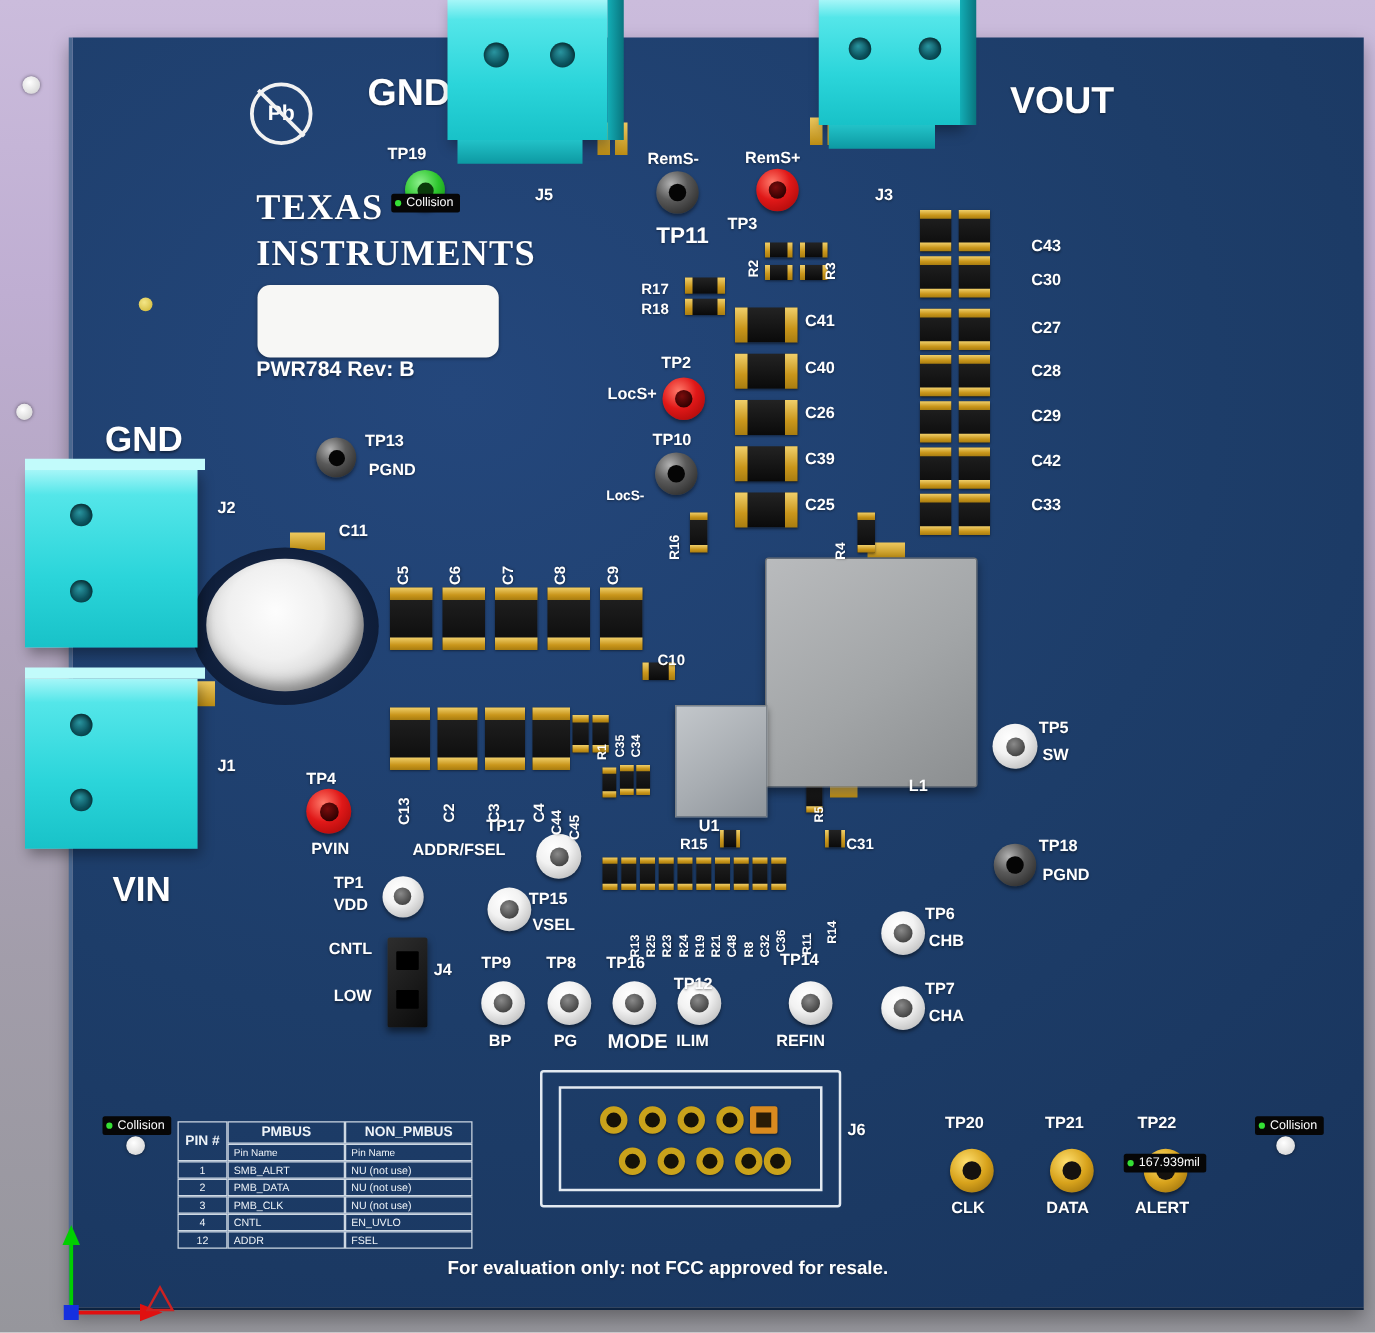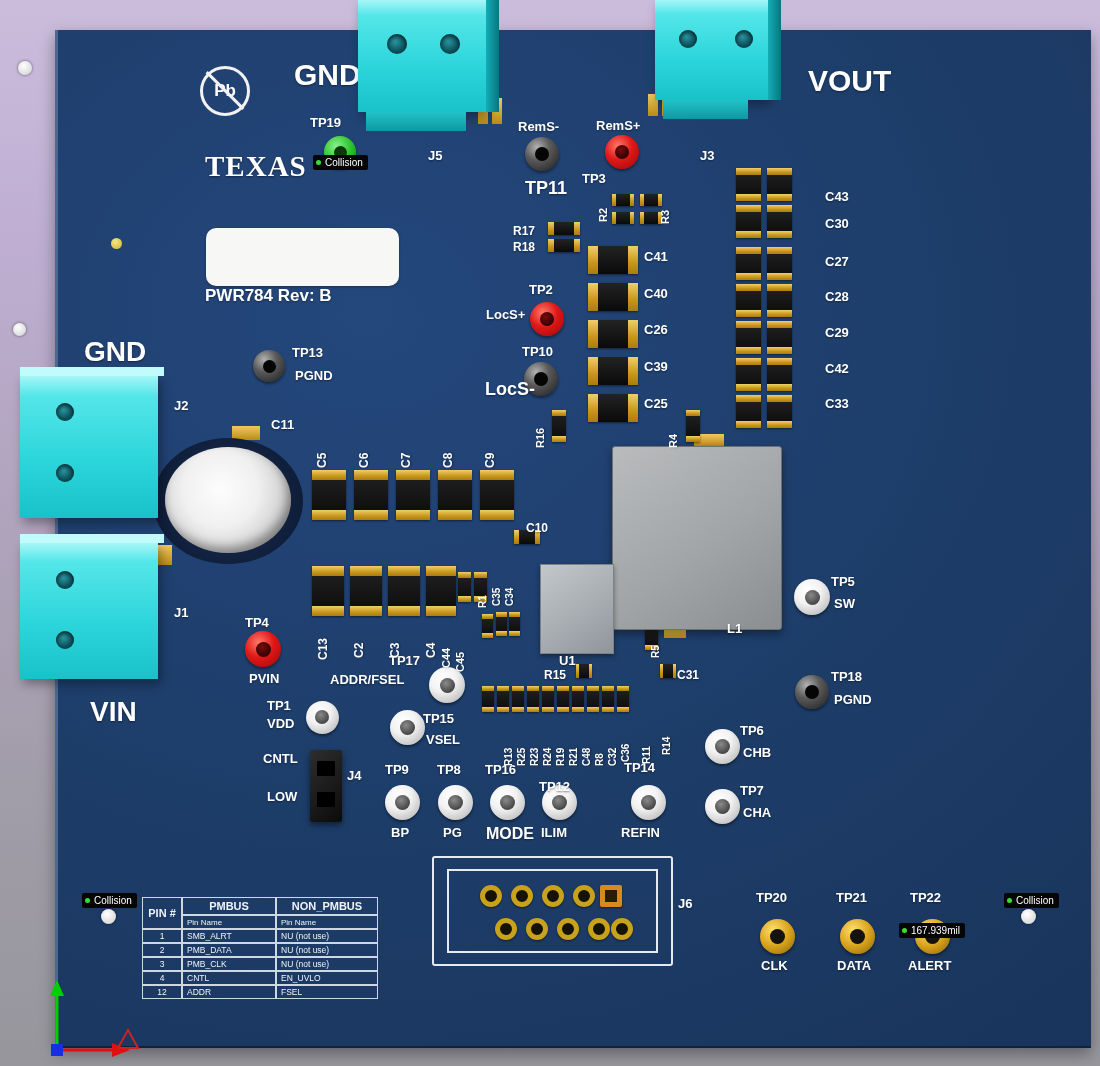--- a/index.html
+++ b/index.html
@@ -136,22 +136,24 @@
   <div class="conn" style="left:20px;top:543px;width:138px;height:136px">
     <div class="topface"></div>
     <div class="chole" style="left:36px;top:28px;width:18px;height:18px"></div>
     <div class="chole" style="left:36px;top:88px;width:18px;height:18px"></div>
   </div>
 
   <div class="pb">
       <span>Pb</span>
     </div>
   <div class="lbl serif texas">Texas</div>
+  <div class="lbl serif instruments">Instruments</div>
   <div class="white-box"></div>
   <div class="rev">PWR784 Rev: B</div>
+  <div class="disclaimer">For evaluation only: not FCC approved for resale.</div>
 
   <div class="pin-table">
       <div class="pt-cell pt-h" style="grid-area: 1 / 1 / 3;">PIN #</div>
       <div class="pt-cell pt-h" style="grid-area: 1 / 2;">PMBUS</div>
       <div class="pt-cell pt-h" style="grid-area: 1 / 3;">NON_PMBUS</div>
       <div class="pt-cell pt-sub left" style="grid-area: 2 / 2;">Pin Name</div>
       <div class="pt-cell pt-sub left" style="grid-area: 2 / 3;">Pin Name</div>
       <div class="pt-cell pt-d" style="grid-area: 3 / 1;">1</div>
       <div class="pt-cell pt-d left" style="grid-area: 3 / 2;">SMB_ALRT</div>
       <div class="pt-cell pt-d left" style="grid-area: 3 / 3;">NU (not use)</div>
@@ -490,21 +492,21 @@
       <div class="lbl" style="left: 825px; top: 255px; font-size: 13px; z-index: 15;">C27</div>
       <div class="lbl" style="left: 529px; top: 283px; font-size: 13px; z-index: 15;">TP2</div>
       <div class="lbl" style="left: 644px; top: 287px; font-size: 13px; z-index: 15;">C40</div>
       <div class="lbl" style="left: 825px; top: 290px; font-size: 13px; z-index: 15;">C28</div>
       <div class="lbl" style="left: 486px; top: 308px; font-size: 13px; z-index: 15;">LocS+</div>
       <div class="lbl" style="left: 644px; top: 323px; font-size: 13px; z-index: 15;">C26</div>
       <div class="lbl" style="left: 825px; top: 326px; font-size: 13px; z-index: 15;">C29</div>
       <div class="lbl" style="left: 522px; top: 345px; font-size: 13px; z-index: 15;">TP10</div>
       <div class="lbl" style="left: 644px; top: 360px; font-size: 13px; z-index: 15;">C39</div>
       <div class="lbl" style="left: 825px; top: 362px; font-size: 13px; z-index: 15;">C42</div>
-      <div class="lbl" style="left: 485px; top: 380px; font-size: 18px; z-index: 15;">LocS-</div>
+      <div class="lbl" style="left: 485px; top: 392px; font-size: 11px; z-index: 15;">LocS-</div>
       <div class="lbl" style="left: 292px; top: 346px; font-size: 13px; z-index: 15;">TP13</div>
       <div class="lbl" style="left: 295px; top: 369px; font-size: 13px; z-index: 15;">PGND</div>
       <div class="lbl" style="left: 644px; top: 397px; font-size: 13px; z-index: 15;">C25</div>
       <div class="lbl" style="left: 825px; top: 397px; font-size: 13px; z-index: 15;">C33</div>
       <div class="lbl" style="left: 271px; top: 418px; font-size: 13px; z-index: 15;">C11</div>
       <div class="lbl" style="left: 526px; top: 522px; font-size: 12px; z-index: 15;">C10</div>
       <div class="lbl" style="left: 831px; top: 575px; font-size: 13px; z-index: 15;">TP5</div>
       <div class="lbl" style="left: 834px; top: 597px; font-size: 13px; z-index: 15;">SW</div>
       <div class="lbl" style="left: 559px; top: 654px; font-size: 13px; z-index: 15;">U1</div>
       <div class="lbl" style="left: 727px; top: 622px; font-size: 13px; z-index: 15;">L1</div>

